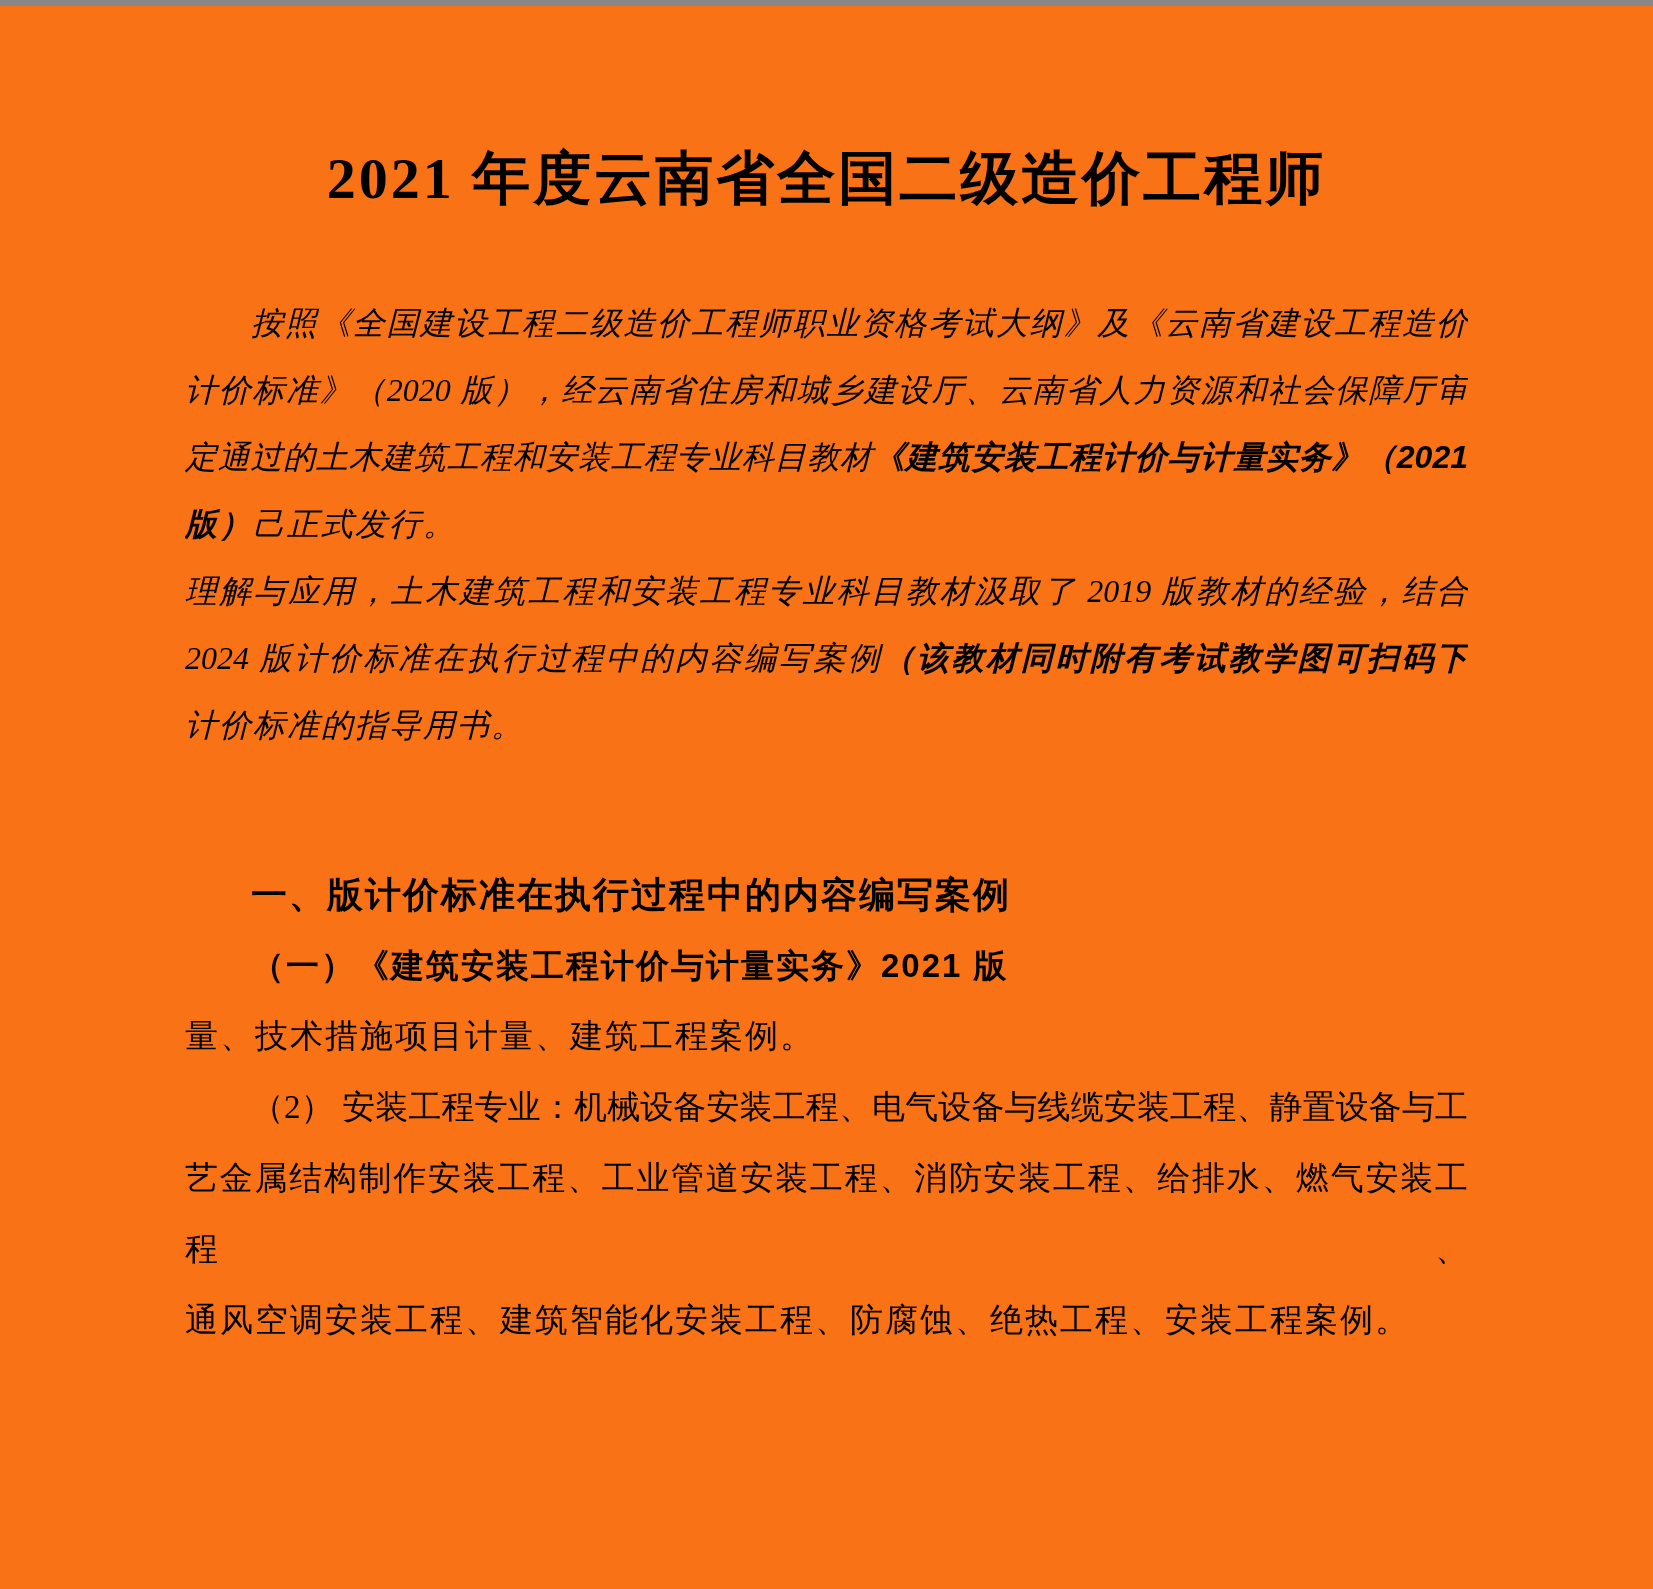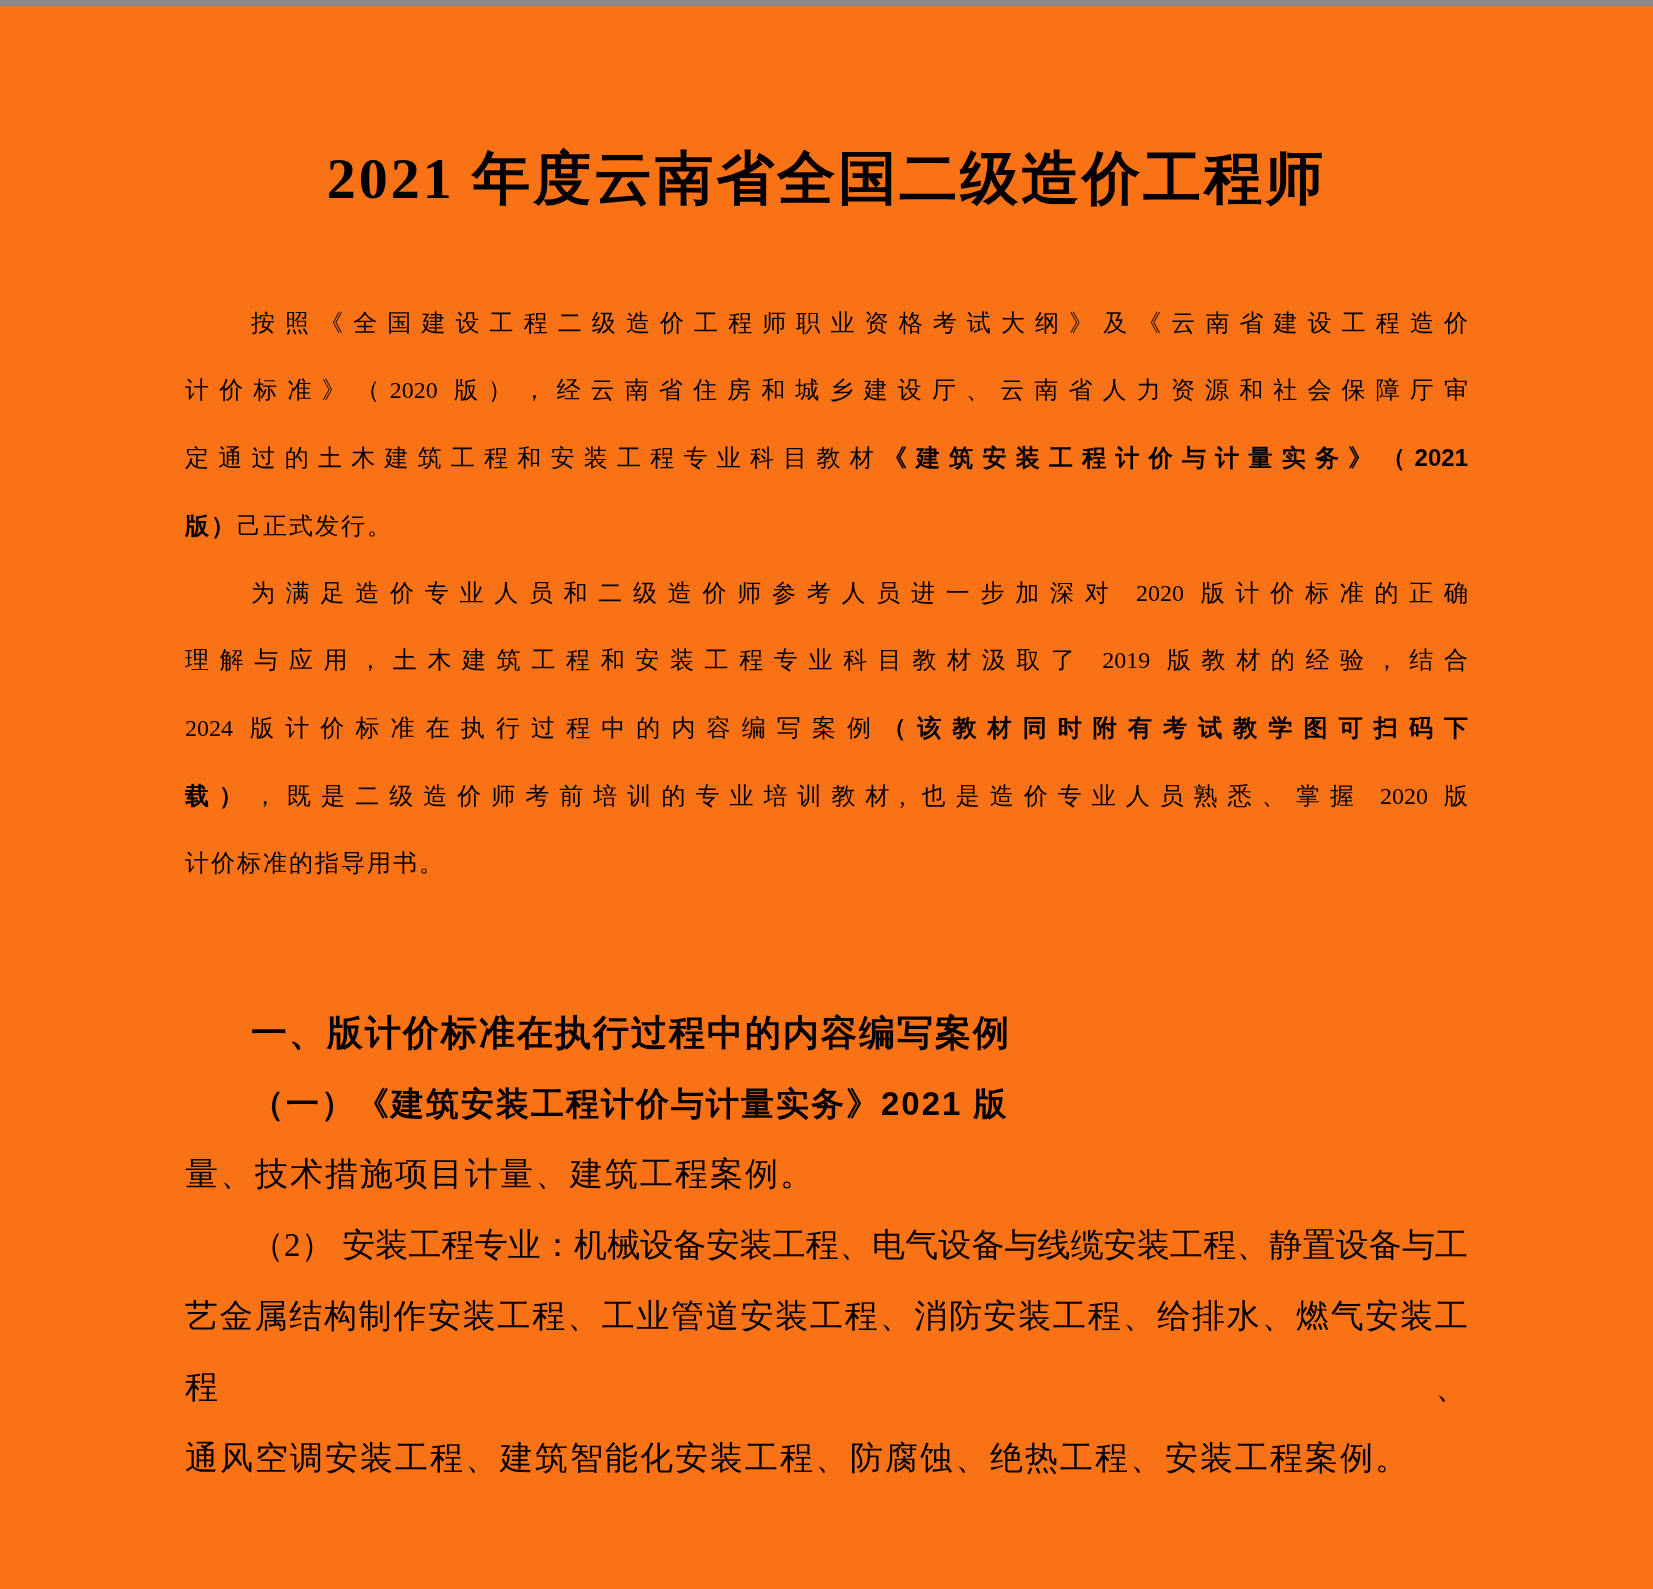--- a/index.html
+++ b/index.html
@@ -21,25 +21,26 @@
     margin: 0 0 66px 0;
     text-align: center;
     font-weight: bold;
     font-size: 58px;
     line-height: 90px;
     letter-spacing: 3px;
     font-family: "Liberation Serif", serif;
   }
   
   .bl {
-    font-size: 24px;
+    font-size: 32px;
     line-height: 67px;
     letter-spacing: 2px;
     white-space: normal;
     overflow: hidden;
+    font-style: italic;
   }
   .j {
     text-align: justify;
     text-align-last: justify;
     letter-spacing: 0;
   }
   .ind { text-indent: 66px; }
   .b {
     font-weight: bold;
     font-family: "Liberation Sans", sans-serif;
@@ -68,24 +69,22 @@
       <div>2021 年度云南省全国二级造价工程师</div>
     </h1>
 
     <div class="body-text">
 
       <div class="bl j ind">按照《全国建设工程二级造价工程师职业资格考试大纲》及《云南省建设工程造价</div>
       <div class="bl j">计价标准》（2020 版），经云南省住房和城乡建设厅、云南省人力资源和社会保障厅审</div>
       <div class="bl j"><span>定通过的土木建筑工程和安装工程专业科目教材</span><span class="b">《建筑安装工程计价与计量实务》（2021</span></div>
       <div class="bl"><span class="b">版）</span><span>己正式发行。</span></div>
 
-      <div class="bl j ind">为满足造价专业人员和二级造价师参考人员进一步加深对 2020 版计价标准的正确</div>
       <div class="bl j">理解与应用，土木建筑工程和安装工程专业科目教材汲取了 2019 版教材的经验，结合</div>
       <div class="bl j"><span>2024 版计价标准在执行过程中的内容编写案例</span><span class="b">（该教材同时附有考试教学图可扫码下</span></div>
-      <div class="bl j"><span class="b">载）</span><span>，既是二级造价师考前培训的专业培训教材, 也是造价专业人员熟悉、掌握 2020 版</span></div>
       <div class="bl">计价标准的指导用书。</div>
 
     </div>
 
     <div class="section">
       <div class="sl heading ind">一、版计价标准在执行过程中的内容编写案例</div>
       <div class="sl subheading ind">（一）《建筑安装工程计价与计量实务》2021 版</div>
 
       <div class="sl">量、技术措施项目计量、建筑工程案例。</div>
 

